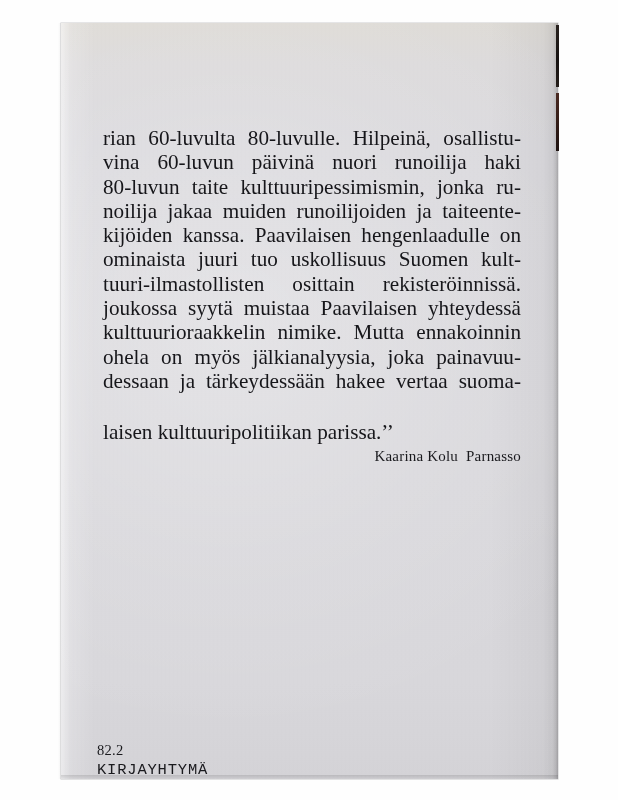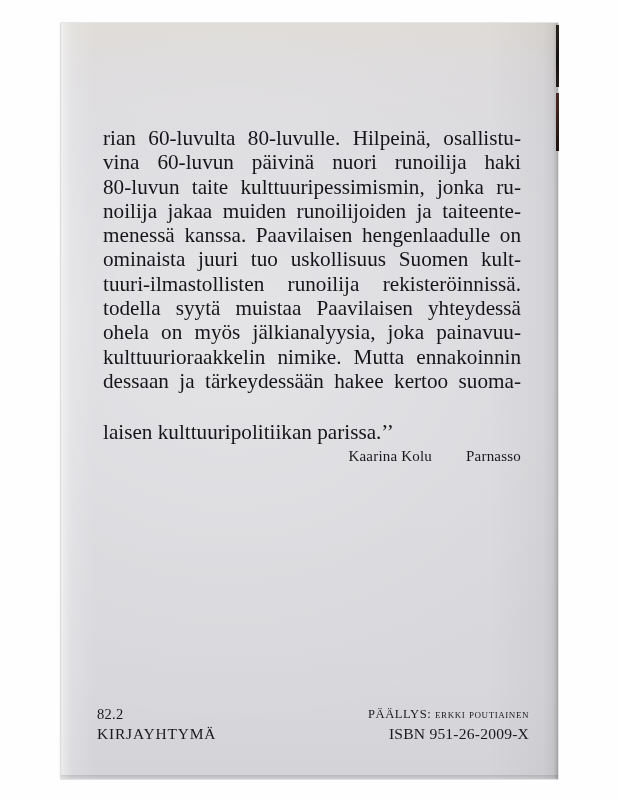--- a/index.html
+++ b/index.html
@@ -138,40 +138,40 @@
   .attribution {
     position: absolute;
     left: 42px;
     top: 425px;          
     width: 418px;
     text-align: right;
     color: #1a1a1e;
     font-size: 15px;
     letter-spacing: 0.2px;
   }
-  .attribution .who { margin-right: 34px; }
+  .attribution .who { margin-right: 8px; }
 
   
   .footer {
     position: absolute;
     left: 36px;
-    top: 681px;          
+    top: 717px;          
     width: 432px;
     display: flex;
     justify-content: space-between;
     align-items: flex-start;
     color: #1a1a1e;
   }
   .footer-left {
     font-size: 15.5px;
     line-height: 20px;
     letter-spacing: 0.3px;
   }
   .footer-left .code { font-size: 14.5px; }
-  .footer-left .publisher { letter-spacing: 0.8px; }
+  .footer-left .publisher { letter-spacing: 0.8px; font-family: Liberation Mono, monospace; }
   .footer-right {
     text-align: right;
     line-height: 20px;
   }
   .footer-right .credit {
     font-size: 12.6px;
     letter-spacing: 0.55px;
     font-variant: small-caps;
     text-transform: lowercase;
   }
@@ -193,43 +193,39 @@
   <div class="page">
 
     <div class="sheen"></div>
     <div class="grain"></div>
 
     <div class="blurb">
       <span class="line">rian 60-luvulta 80-luvulle. Hilpeinä, osallistu-</span>
       <span class="line">vina 60-luvun päivinä nuori runoilija haki</span>
       <span class="line">80-luvun taite kulttuuripessimismin, jonka ru-</span>
       <span class="line">noilija jakaa muiden runoilijoiden ja taiteente-</span>
-      <span class="line">menessä kanssa. Paavilaisen hengenlaadulle on</span>
+      <span class="line">kijöiden kanssa. Paavilaisen hengenlaadulle on</span>
       <span class="line">ominaista juuri tuo uskollisuus Suomen kult-</span>
-      <span class="line">tuuri-ilmastollisten runoilija rekisteröinnissä.</span>
-      <span class="line">todella syytä muistaa Paavilaisen yhteydessä</span>
+      <span class="line">tuuri-ilmastollisten osittain rekisteröinnissä.</span>
+      <span class="line">joukossa syytä muistaa Paavilaisen yhteydessä</span>
+      <span class="line">kulttuurioraakkelin nimike. Mutta ennakoinnin</span>
       <span class="line">ohela on myös jälkianalyysia, joka painavuu-</span>
-      <span class="line">kulttuurioraakkelin nimike. Mutta ennakoinnin</span>
-      <span class="line">dessaan ja tärkeydessään hakee kertoo suoma-</span>
+      <span class="line">dessaan ja tärkeydessään hakee vertaa suoma-</span>
       <span class="line last">laisen kulttuuripolitiikan parissa.’’</span>
     </div>
 
     <div class="attribution">
       <span class="who">Kaarina Kolu</span><span class="where">Parnasso</span>
     </div>
 
     <div class="footer">
       <div class="footer-left">
         <div class="code">82.2</div>
         <div class="publisher">KIRJAYHTYMÄ</div>
       </div>
-      <div class="footer-right">
-        <div class="credit"><span class="kicker">PÄÄLLYS:</span> <span>ERKKI POUTIAINEN</span></div>
-        <div class="isbn">ISBN 951-26-2009-X</div>
-      </div>
     </div>
 
   </div>
 
   <div class="spine-stripe spine-edge"></div>
   <div class="spine-stripe spine-dark-a"></div>
   <div class="spine-stripe spine-dark-b"></div>
   <div class="page-bottom-shadow"></div>
 
 </div>

